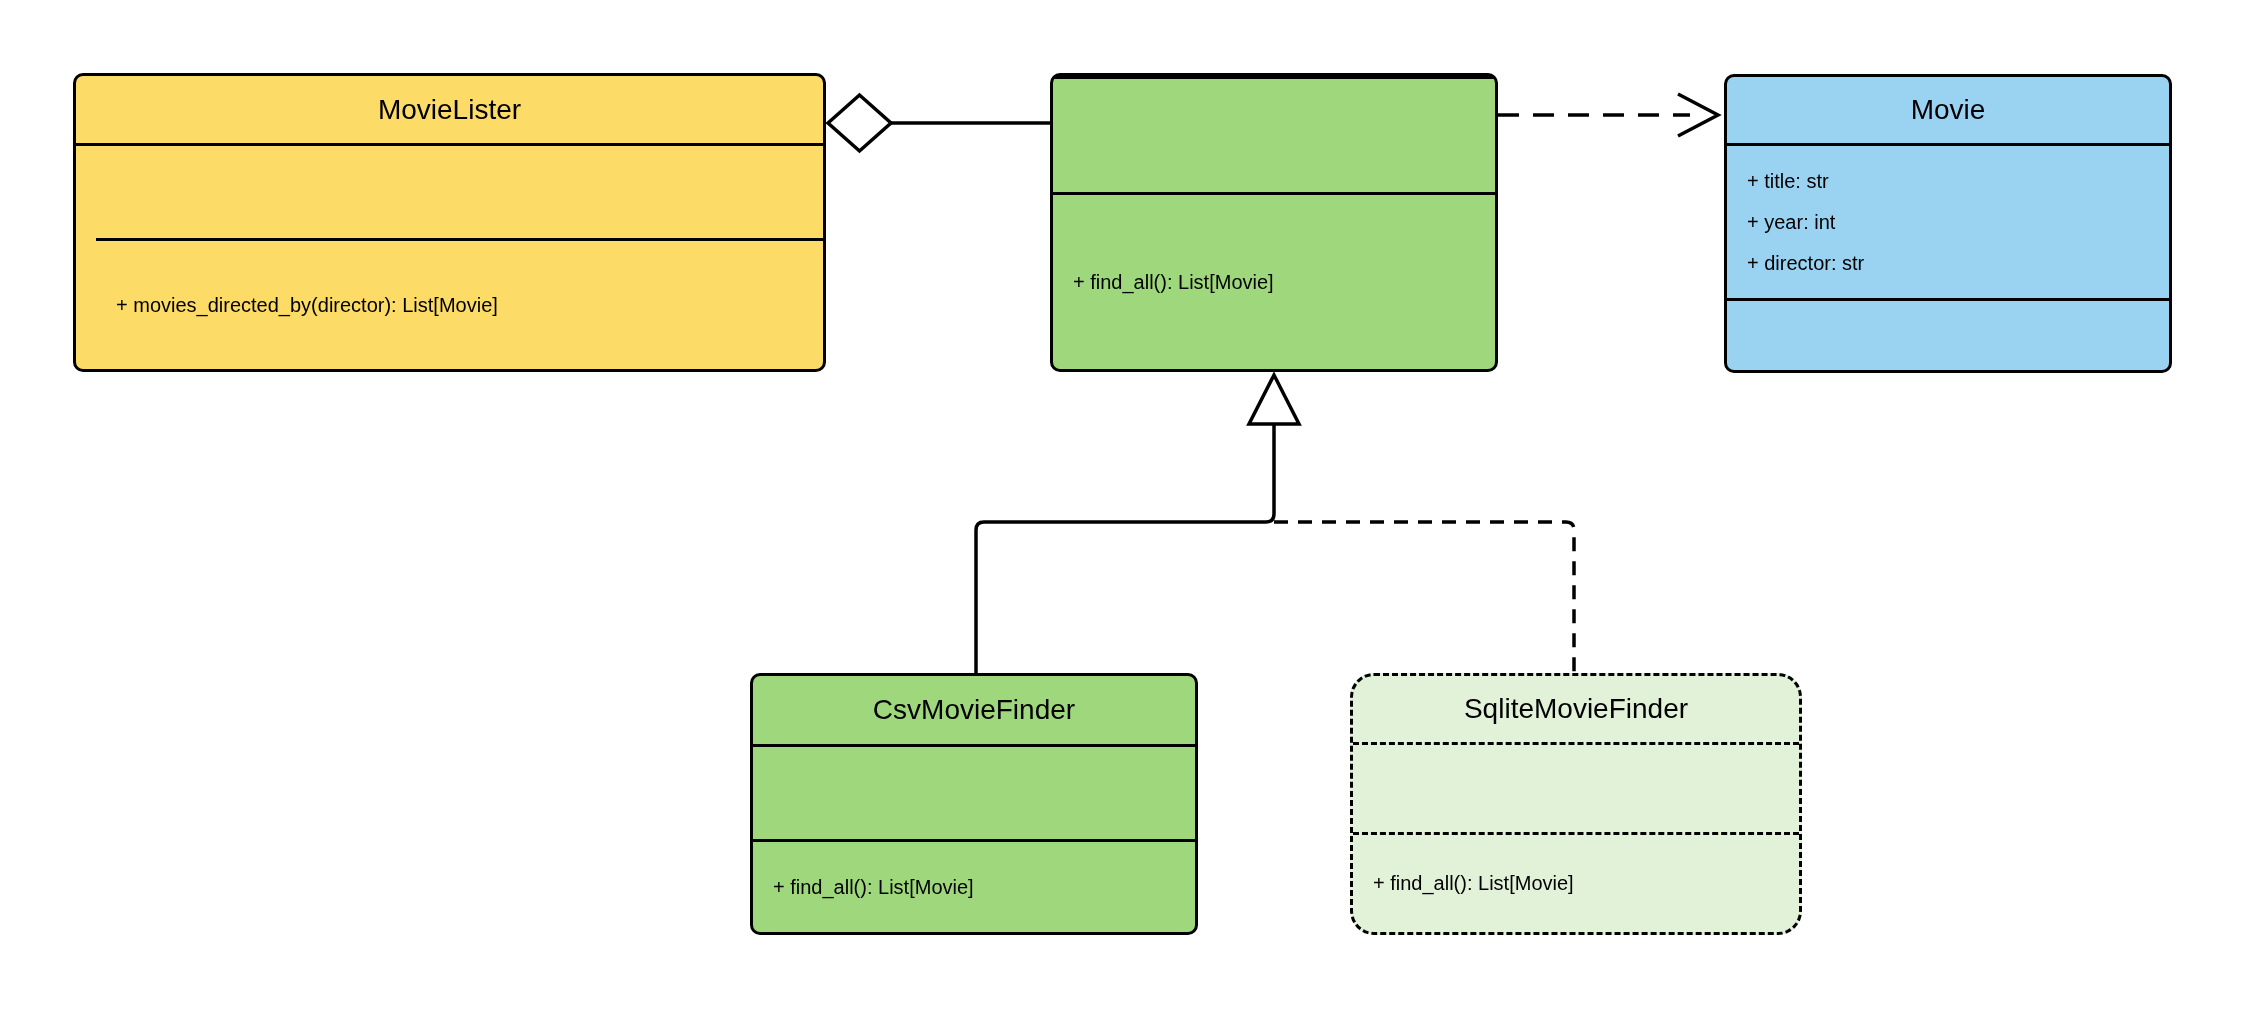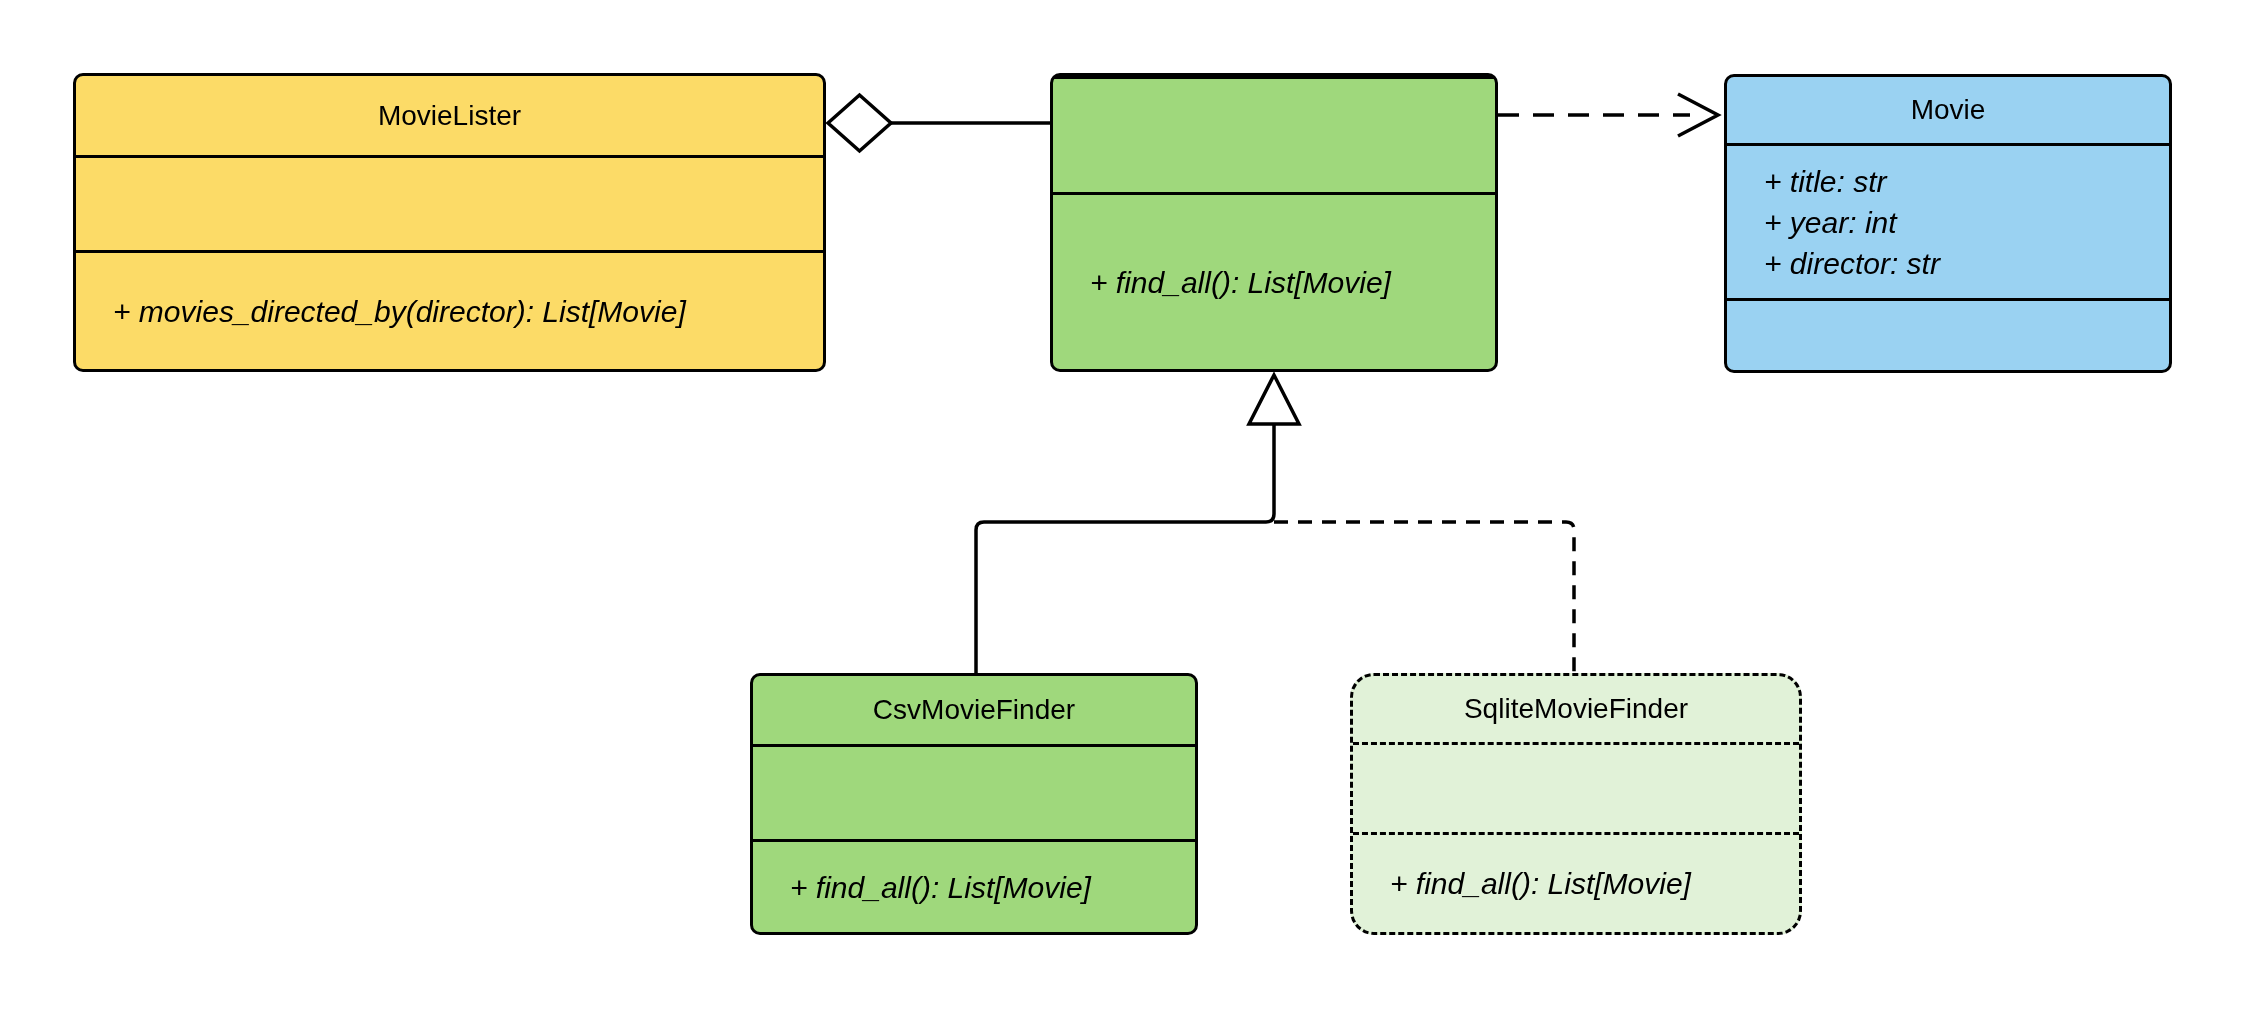--- a/index.html
+++ b/index.html
@@ -40,25 +40,24 @@
     box-sizing: border-box;
     border-top: 3px solid #000;
     display: flex;
     flex-direction: column;
     justify-content: center;
   }
   .uml-class.dashed .uml-compartment {
     border-top-style: dashed;
   }
   .uml-row {
-    font-size: 30px;
+    font-size: 20px;
     line-height: 41px;
-    padding-left: 37px;
+    padding-left: 20px;
     white-space: nowrap;
-    font-style: italic;
   }
   #connectors {
     position: absolute;
     left: 0;
     top: 0;
     pointer-events: none;
   }
 </style>
 </head>
 <body>
@@ -72,23 +71,23 @@
 
     <line x1="1498" y1="115" x2="1690" y2="115" stroke-width="3.5" stroke-dasharray="21 14" stroke="#000000"></line>
     <polyline points="1678,94 1718,115 1678,136" fill="none" stroke-width="3.5" stroke="#000000"></polyline>
 
     <path d="M1274,424 L1274,514 Q1274,522 1266,522 L984,522 Q976,522 976,530 L976,673" fill="none" stroke-width="3.5" stroke="#000000"></path>
     <path d="M1274,522 L1566,522 Q1574,522 1574,530 L1574,673" fill="none" stroke-width="3.5" stroke-dasharray="14 10" stroke="#000000"></path>
     <polygon points="1274,375 1249,424 1299,424" fill="#ffffff" stroke-width="3.5" stroke="#000000"></polygon>
   </svg>
 
   <div class="uml-class" style="left: 73px; top: 73px; width: 753px; height: 299px; background: rgb(252, 219, 103);">
-    <div class="uml-title" style="height:79px;">MovieLister</div>
+    <div class="uml-title" style="height:67px;">MovieLister</div>
     <div class="uml-compartment" style="height:95px;"></div>
-    <div class="uml-compartment" style="flex:1;">
+    <div class="uml-compartment" style="flex:1;margin-left:20px;">
       <div class="uml-row">+ movies_directed_by(director): List[Movie]</div>
     </div>
   </div>
 
   <div class="uml-class" style="left: 1050px; top: 73px; width: 448px; height: 299px; background: rgb(159, 216, 124);">
     <div class="uml-compartment" style="height:116px;"></div>
     <div class="uml-compartment" style="flex:1;">
       <div class="uml-row">+ find_all(): List[Movie]</div>
     </div>
   </div>

